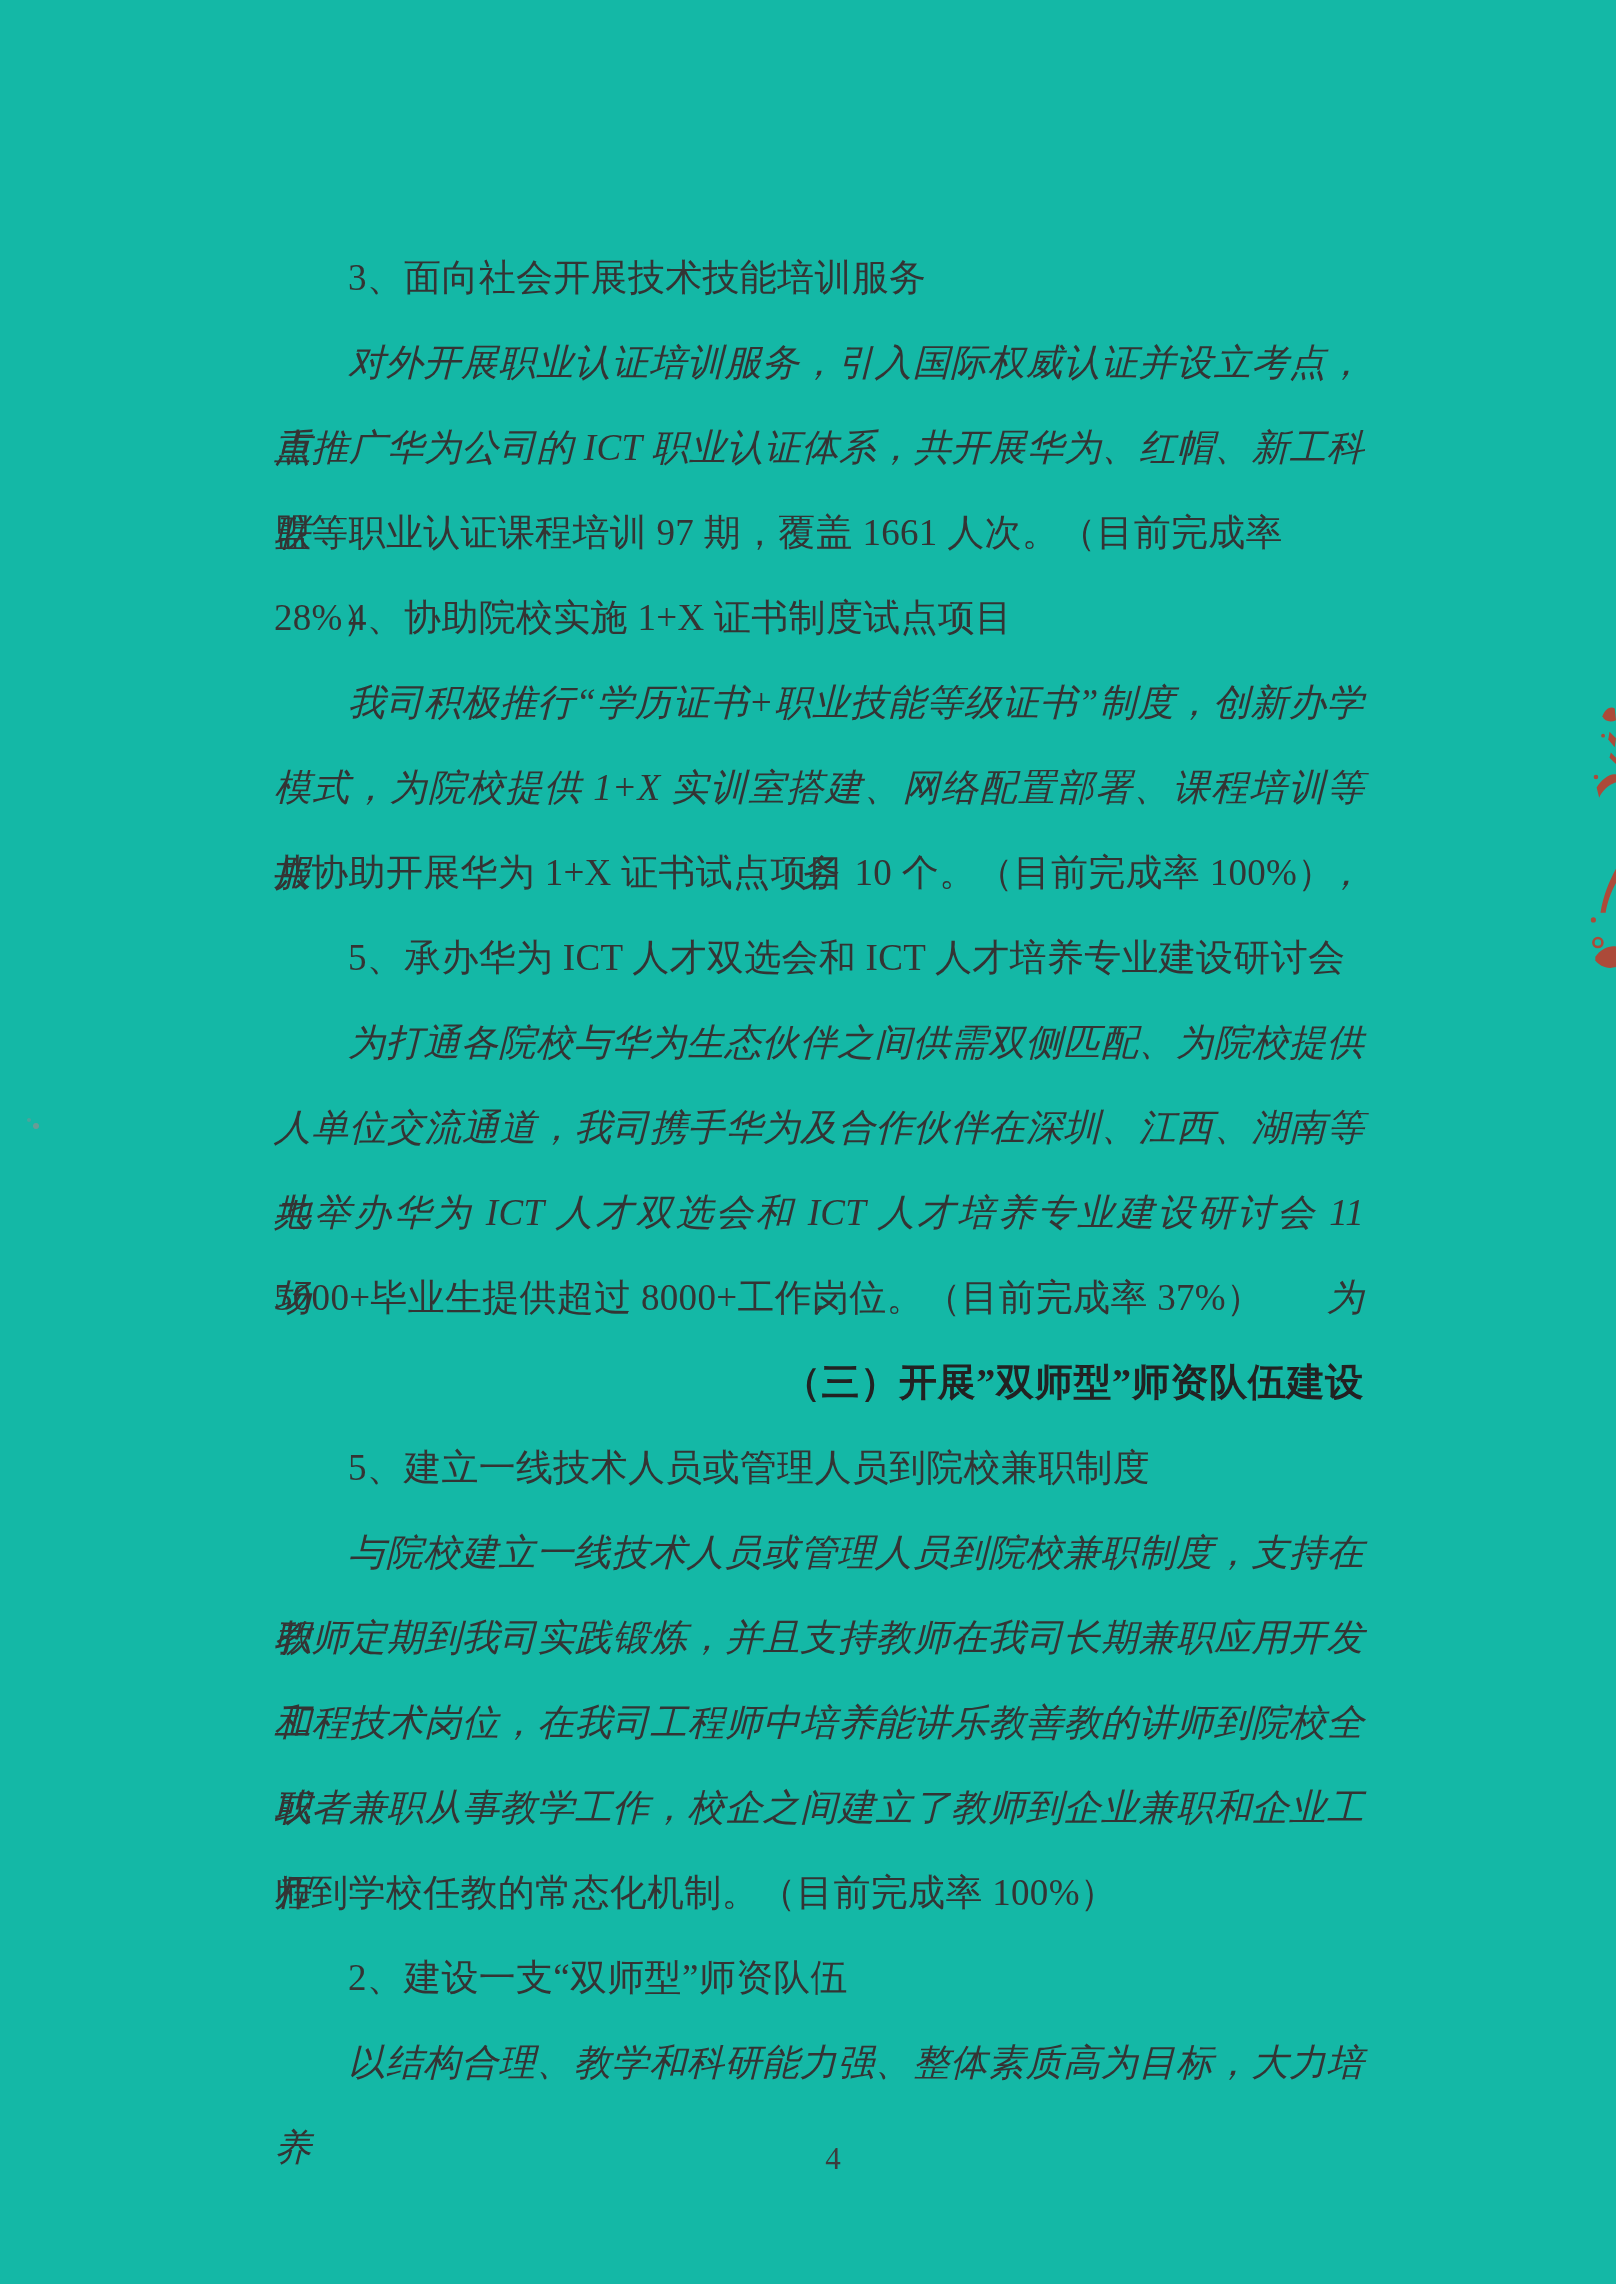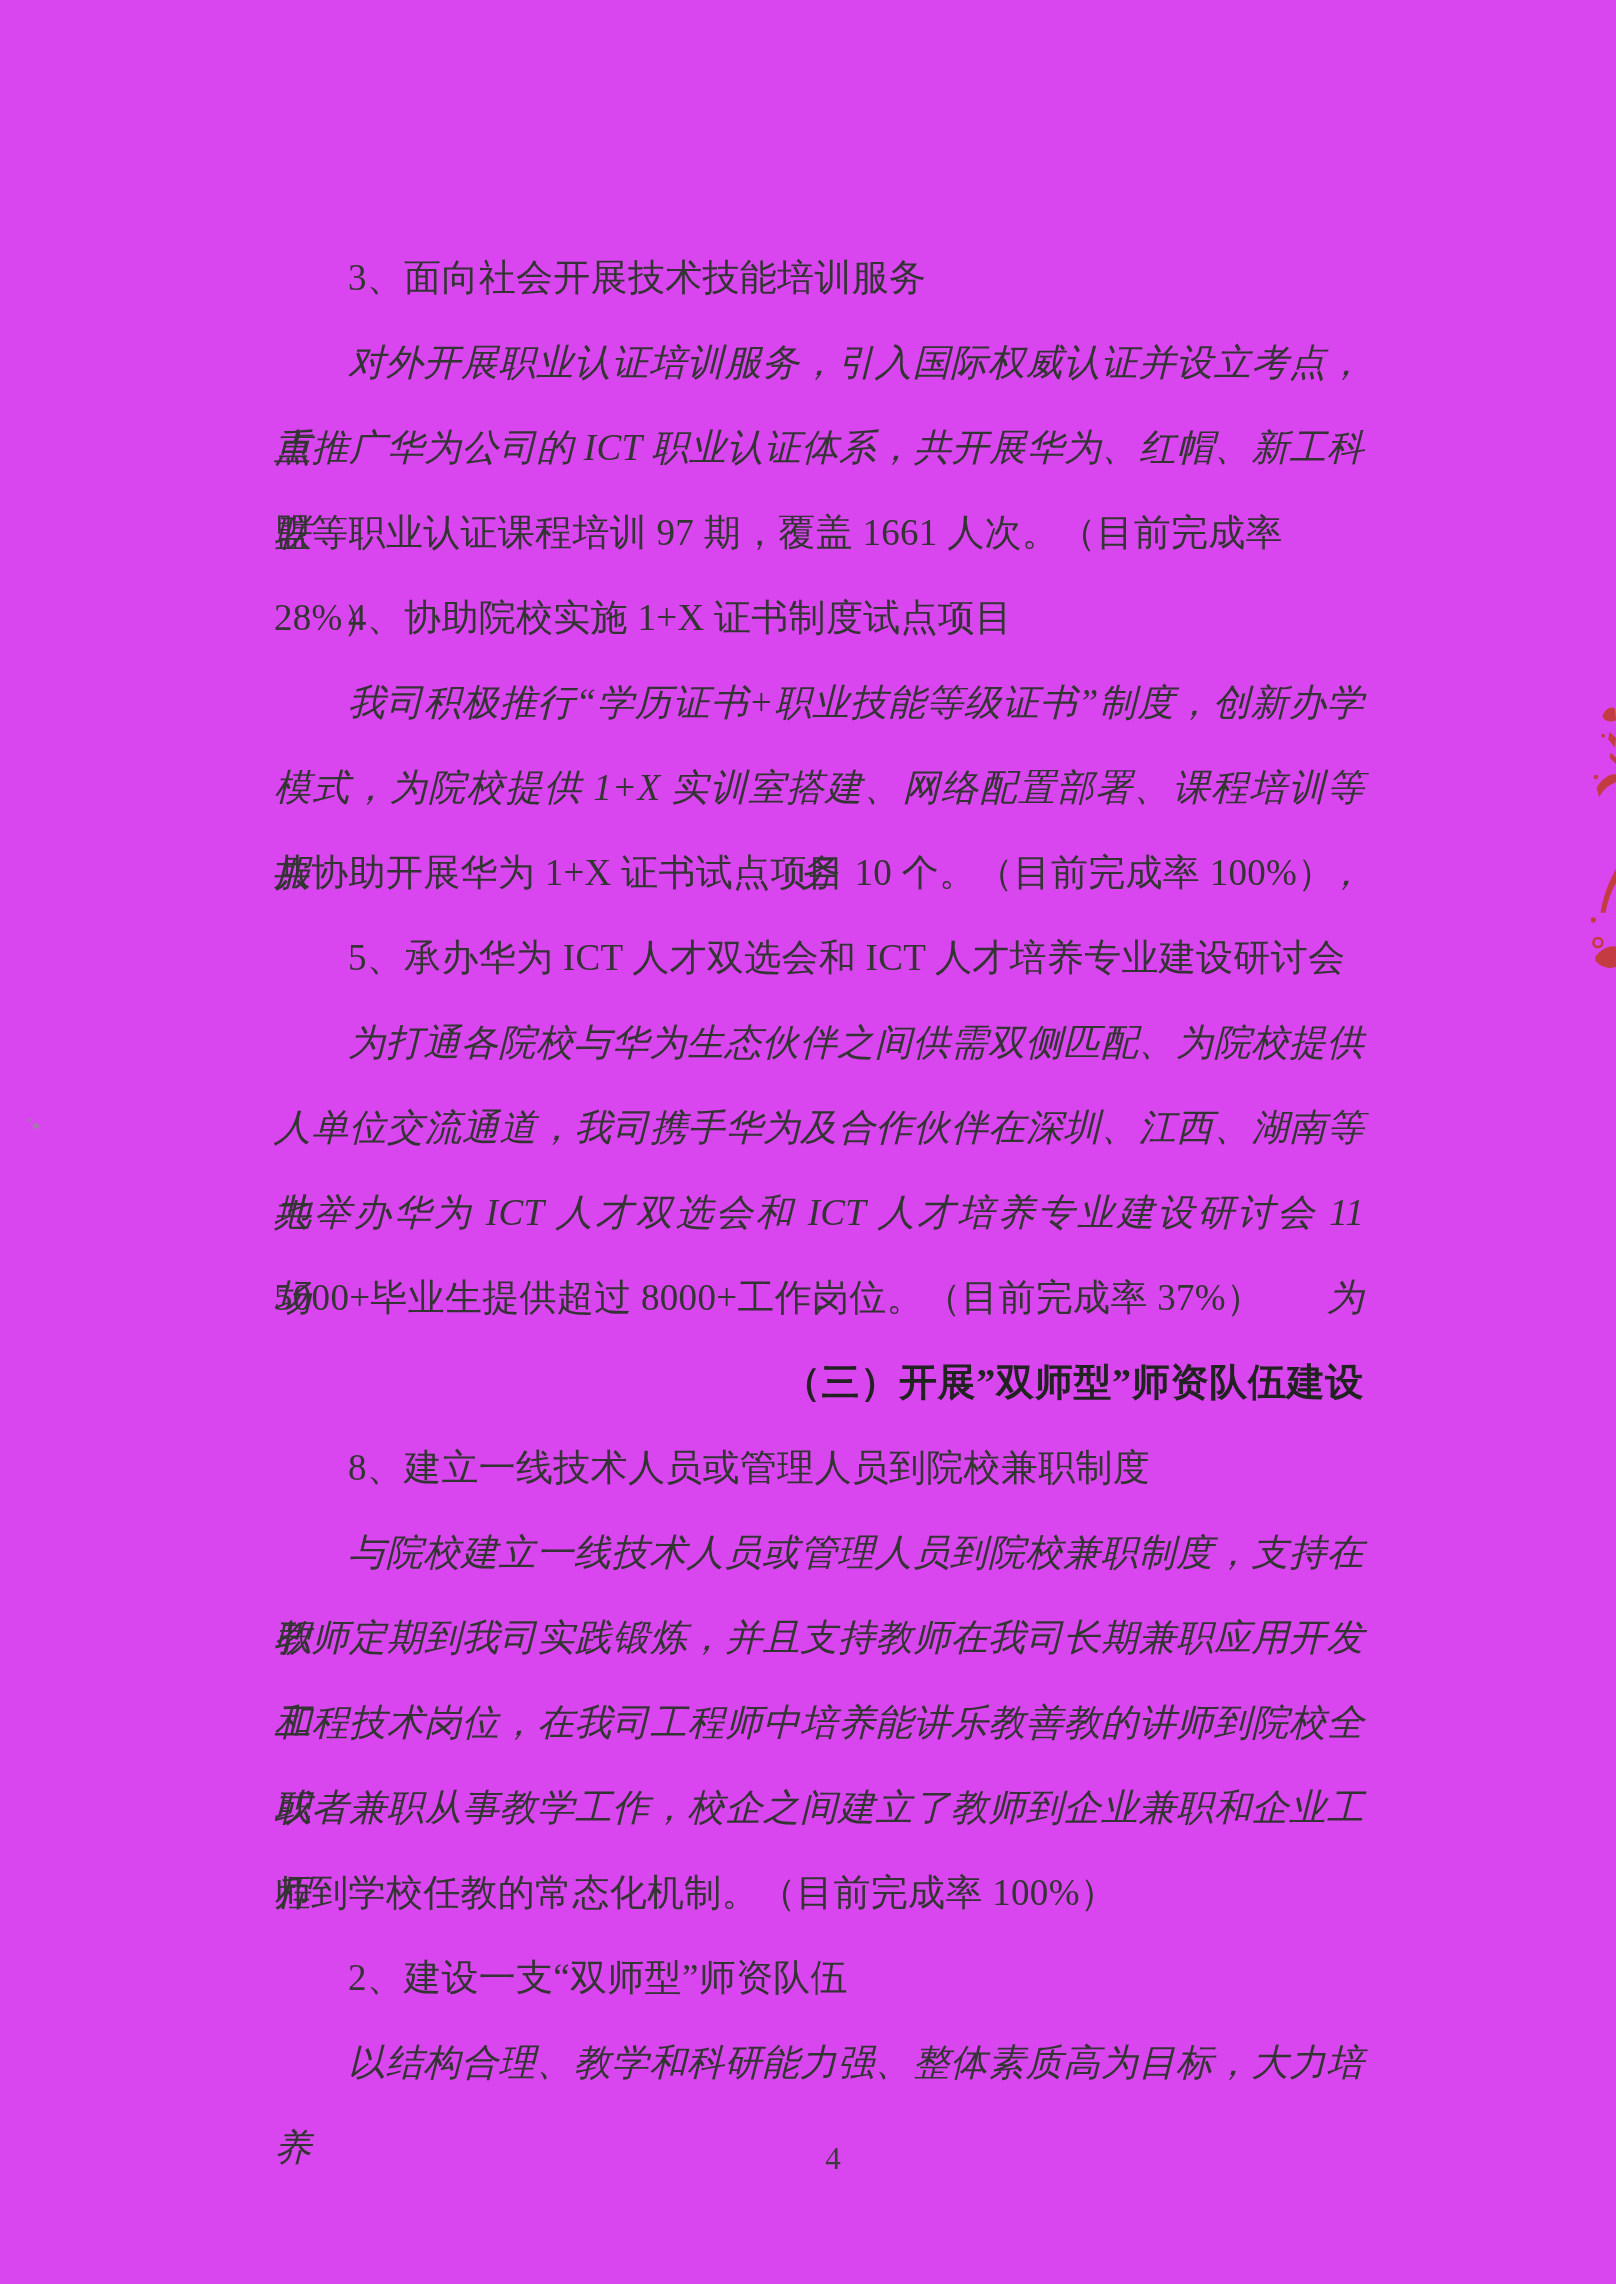--- a/index.html
+++ b/index.html
@@ -5,21 +5,21 @@
 <style>
   html,body{margin:0;padding:0;}
   body{
     width:1616px;height:2284px;
     background:#e9e9e9;
     font-family:"Liberation Serif","DejaVu Serif",serif;
   }
   .page{
     position:relative;
     width:1616px;height:2284px;
-    background:#d946ef;
+    background:#14b8a6;
     overflow:hidden;
     color:#333;
   }
   .textblock{
     position:absolute;
     left:274px;top:235px;width:1090px;
   }
   .line{
     height:85px;
     line-height:85px;
@@ -77,21 +77,21 @@
     <div class="line indent">4、协助院校实施 1+X 证书制度试点项目</div>
     <div class="line indent justify">我司积极推行“学历证书+职业技能等级证书”制度，创新办学</div>
     <div class="line justify">模式，为院校提供 1+X 实训室搭建、网络配置部署、课程培训等服务，</div>
     <div class="line wrap">共协助开展华为 1+X 证书试点项目 10 个。（目前完成率 100%）</div>
     <div class="line indent">5、承办华为 ICT 人才双选会和 ICT 人才培养专业建设研讨会</div>
     <div class="line indent justify">为打通各院校与华为生态伙伴之间供需双侧匹配、为院校提供</div>
     <div class="line justify">人单位交流通道，我司携手华为及合作伙伴在深圳、江西、湖南等地</div>
     <div class="line justify">共举办华为 ICT 人才双选会和 ICT 人才培养专业建设研讨会 11 场，为</div>
     <div class="line wrap">5000+毕业生提供超过 8000+工作岗位。（目前完成率 37%）</div>
     <div class="line bold">（三）开展”双师型”师资队伍建设</div>
-    <div class="line indent">8、建立一线技术人员或管理人员到院校兼职制度</div>
+    <div class="line indent">5、建立一线技术人员或管理人员到院校兼职制度</div>
     <div class="line indent justify">与院校建立一线技术人员或管理人员到院校兼职制度，支持在职</div>
     <div class="line justify">教师定期到我司实践锻炼，并且支持教师在我司长期兼职应用开发和</div>
     <div class="line justify">工程技术岗位，在我司工程师中培养能讲乐教善教的讲师到院校全职</div>
     <div class="line justify">或者兼职从事教学工作，校企之间建立了教师到企业兼职和企业工程</div>
     <div class="line wrap">师到学校任教的常态化机制。（目前完成率 100%）</div>
     <div class="line indent">2、建设一支“双师型”师资队伍</div>
     <div class="line indent justify">以结构合理、教学和科研能力强、整体素质高为目标，大力培养</div>
   </div>
 
   <div class="page-number">4</div>

